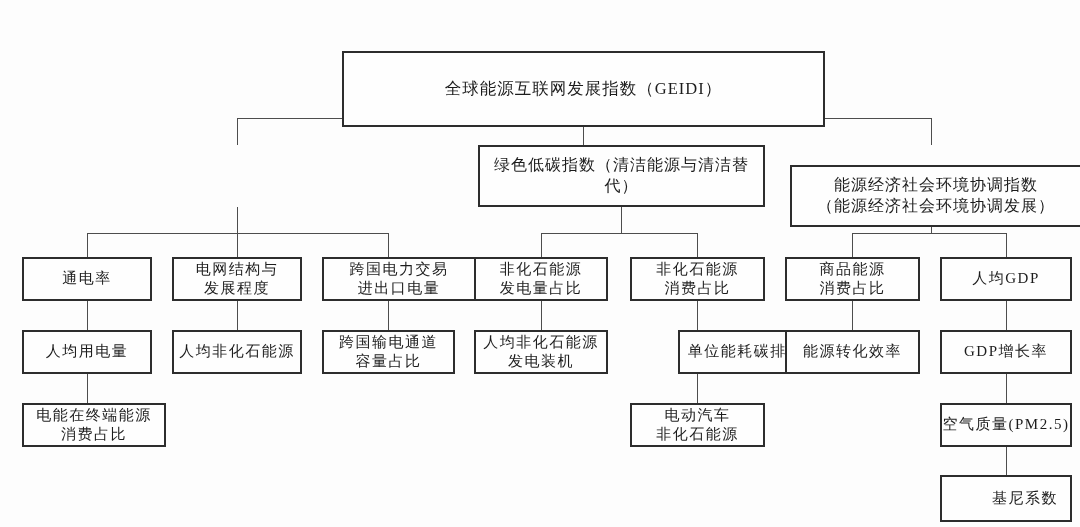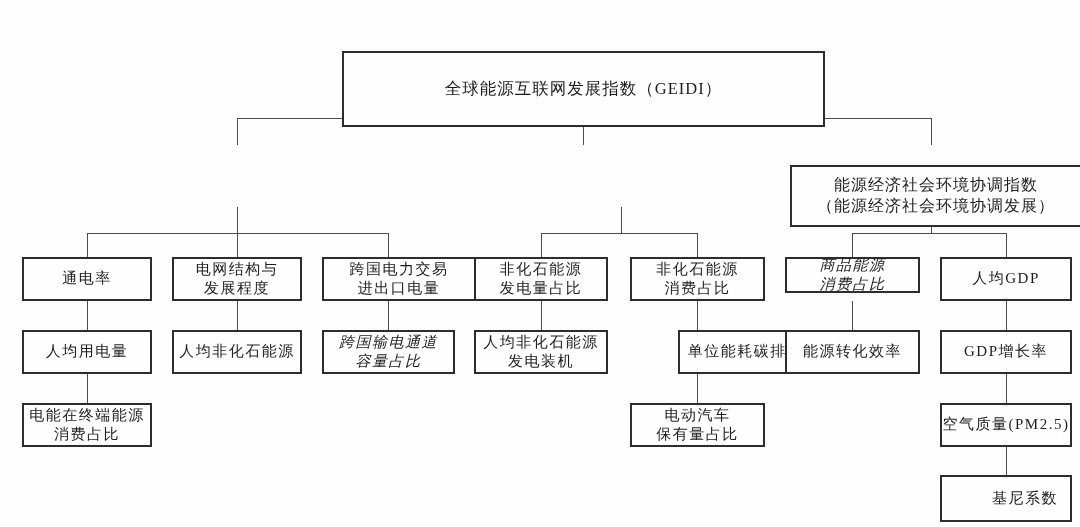--- a/index.html
+++ b/index.html
@@ -64,49 +64,50 @@
   <div class="vline" style="left:541px;top:301px;height:29px;"></div>
   <div class="vline" style="left:697px;top:301px;height:29px;"></div>
   <div class="vline" style="left:697px;top:374px;height:29px;"></div>
   <div class="vline" style="left:852px;top:301px;height:29px;"></div>
   <div class="vline" style="left:1006px;top:301px;height:29px;"></div>
   <div class="vline" style="left:1006px;top:374px;height:29px;"></div>
   <div class="vline" style="left:1006px;top:447px;height:28px;"></div>
 
   <div class="node root-node" style="left:342px;top:7px;width:483px;height:76px;margin-top:44px;">全球能源互联网发展指数（GEIDI）</div>
 
+  <div class="node l2-node" style="left:478px;top:145px;width:287px;height:62px;">绿色低碳指数（清洁能源与清洁替代）</div>
   <div class="node l2-node" style="left:790px;top:145px;width:292px;height:62px;margin-top:20px;">能源经济社会环境协调指数
 （能源经济社会环境协调发展）</div>
 
   <div class="node leaf-node" style="left:22px;top:257px;width:130px;height:44px;">通电率</div>
   <div class="node leaf-node" style="left:22px;top:330px;width:130px;height:44px;">人均用电量</div>
-  <div class="node leaf-node" style="left:22px;top:403px;width:130px;height:44px;">电能在终端能源
+  <div class="node leaf-node" style="left:22px;top:403px;width:144px;height:44px;">电能在终端能源
 消费占比</div>
 
   <div class="node leaf-node" style="left:172px;top:257px;width:130px;height:44px;">电网结构与
 发展程度</div>
   <div class="node leaf-node" style="left:172px;top:330px;width:130px;height:44px;">人均非化石能源</div>
 
   <div class="node leaf-node" style="left:322px;top:257px;width:154px;height:44px;">跨国电力交易
 进出口电量</div>
-  <div class="node leaf-node" style="left:322px;top:330px;width:133px;height:44px;font-style:italic;">跨国输电通道
+  <div class="node leaf-node" style="left:322px;top:330px;width:133px;height:44px;">跨国输电通道
 容量占比</div>
 
   <div class="node leaf-node" style="left:474px;top:257px;width:134px;height:44px;">非化石能源
 发电量占比</div>
   <div class="node leaf-node" style="left:474px;top:330px;width:134px;height:44px;">人均非化石能源
 发电装机</div>
 
   <div class="node leaf-node" style="left:630px;top:257px;width:135px;height:44px;">非化石能源
 消费占比</div>
   <div class="node leaf-node" style="left:630px;top:330px;width:135px;height:44px;margin-left:48px;">单位能耗碳排放</div>
   <div class="node leaf-node" style="left:630px;top:403px;width:135px;height:44px;">电动汽车
-保有量占比</div>
+非化石能源</div>
 
-  <div class="node leaf-node" style="left:785px;top:257px;width:135px;height:36px;font-style:italic;">商品能源
+  <div class="node leaf-node" style="left:785px;top:257px;width:135px;height:44px;">商品能源
 消费占比</div>
   <div class="node leaf-node" style="left:785px;top:330px;width:135px;height:44px;">能源转化效率</div>
 
   <div class="node leaf-node" style="left:940px;top:257px;width:132px;height:44px;">人均GDP</div>
   <div class="node leaf-node" style="left:940px;top:330px;width:132px;height:44px;">GDP增长率</div>
   <div class="node leaf-node" style="left:940px;top:403px;width:132px;height:44px;">空气质量(PM2.5)</div>
   <div class="node leaf-node" style="left:940px;top:475px;width:132px;height:47px;padding-left:38px;">基尼系数</div>
 
 </div>
 

